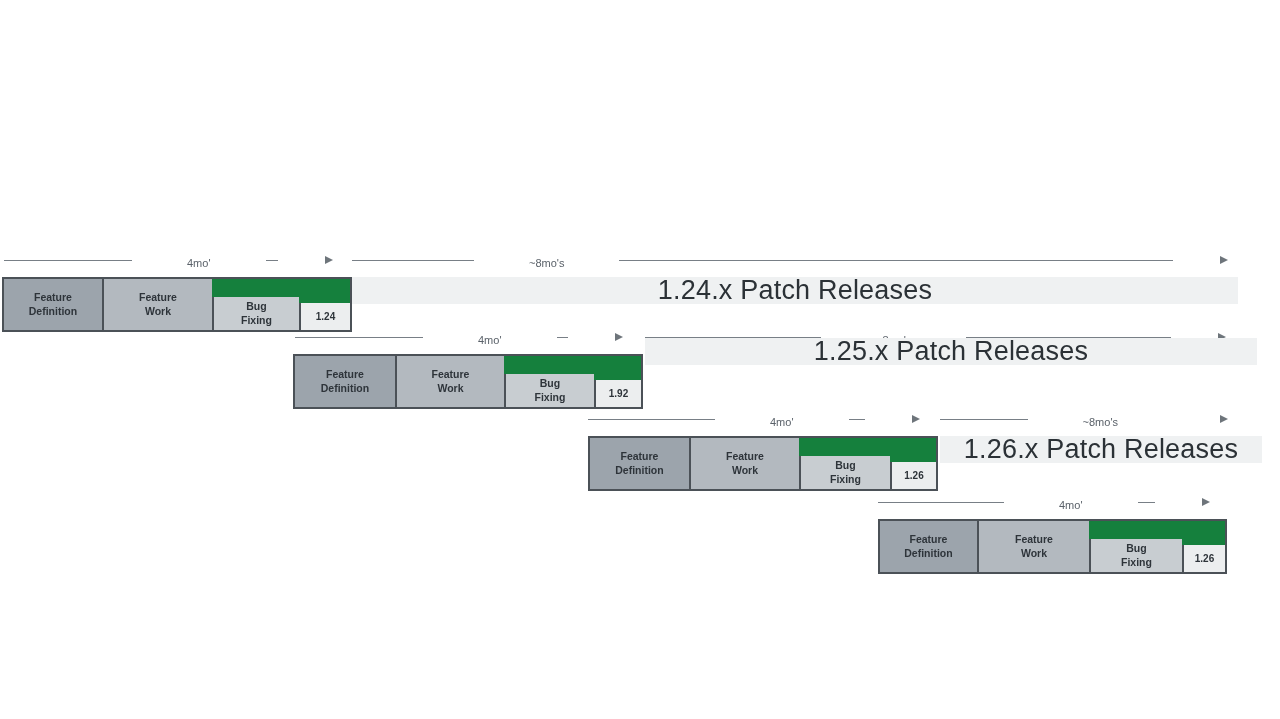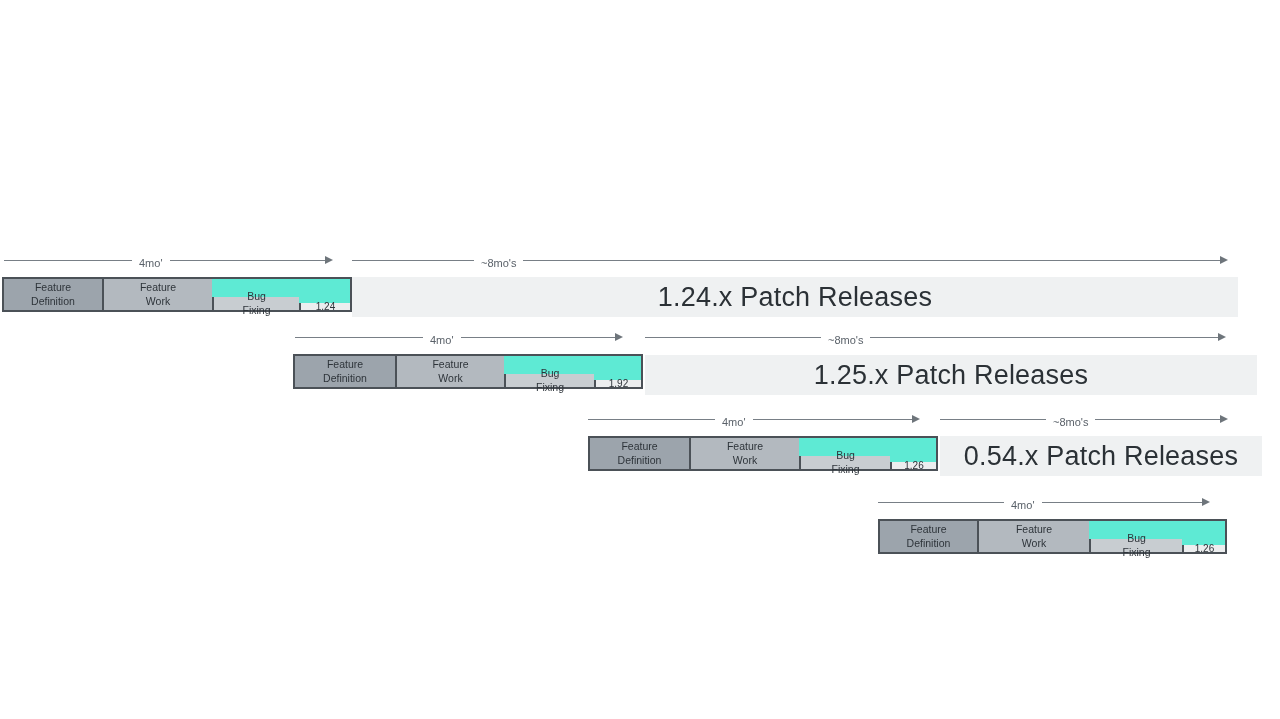--- a/index.html
+++ b/index.html
@@ -8,24 +8,25 @@
     width:1280px;height:719px;
     background:#ffffff;
     overflow:hidden;
     font-family:"Liberation Sans", sans-serif;
   }
 
   
   .phase-strip{
     position:absolute;
     display:flex;
-    height:35px;
+    height:55px;
     box-sizing:border-box;
     border:2px solid #4b5157;
-    background:#5eead4;
+    background:#15803d;
+    font-weight:bold;
   }
   .pbox{
     box-sizing:border-box;
     display:flex;align-items:center;justify-content:center;
     text-align:center;
     font-size:10.5px;line-height:1.3;
     color:#2e343a;
     white-space:pre-line;
   }
   .pbox + .pbox{border-left:2px solid #4b5157;}
@@ -39,37 +40,38 @@
   .strip-r2{left:293px;top:354px;width:350px;}
   .strip-r2 .fd{width:100px;} .strip-r2 .fw{width:109px;} .strip-r2 .bf{width:90px;}
   .strip-r3{left:588px;top:436px;width:350px;}
   .strip-r3 .fd{width:99px;} .strip-r3 .fw{width:110px;} .strip-r3 .bf{width:91px;}
   .strip-r4{left:878px;top:519px;width:349px;}
   .strip-r4 .fd{width:97px;} .strip-r4 .fw{width:112px;} .strip-r4 .bf{width:93px;}
 
   
   .patch-bar{
     position:absolute;
-    height:40px;
+    height:27px;
     background:#eff1f2;
     display:flex;align-items:center;justify-content:center;
     font-size:27px;
     color:#2b3136;
     letter-spacing:0.2px;
     white-space:nowrap;
   }
   .patch-r1{left:352px;top:277px;width:886px;}
-  .patch-r2{left:645px;top:355px;width:612px;}
+  .patch-r2{left:645px;top:338px;width:612px;}
   .patch-r3{left:940px;top:436px;width:322px;}
 
   
   .arrow{
     position:absolute;
     display:flex;align-items:center;
     height:16px;
+    gap:48px;
   }
   .arrow .seg{height:0;border-top:1.5px solid #787f86;}
   .arrow .lbl{
     padding:0 7px;
     font-size:11px;color:#5a6169;
     white-space:nowrap;
     transform:translateY(2.5px);
   }
   .arrow .seg2{flex:1;}
   .arrow .head{
@@ -153,21 +155,21 @@
   </div>
   <div class="phase-strip strip-r3">
     <div class="pbox fd">Feature
 Definition</div>
     <div class="pbox fw">Feature
 Work</div>
     <div class="pbox bf">Bug
 Fixing</div>
     <div class="pbox ver">1.26</div>
   </div>
-  <div class="patch-bar patch-r3">0.54.x Patch Releases</div>
+  <div class="patch-bar patch-r3">1.26.x Patch Releases</div>
 
   <div class="arrow a7">
     <span class="seg seg1"></span>
     <span class="lbl">4mo'</span>
     <span class="seg seg2"></span>
     <span class="head"></span>
   </div>
   <div class="phase-strip strip-r4">
     <div class="pbox fd">Feature
 Definition</div>

